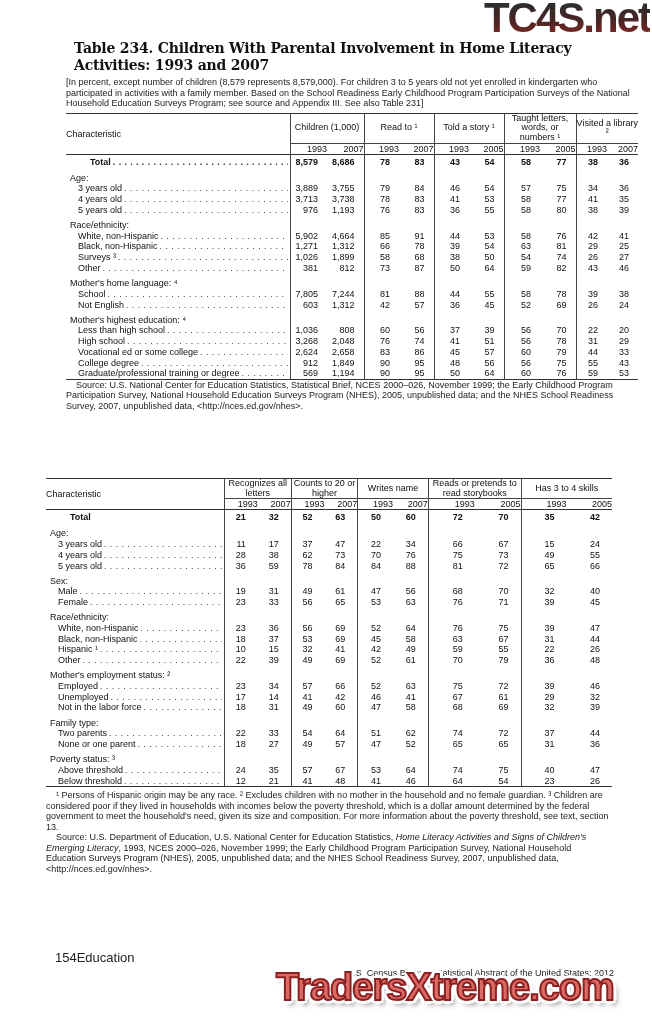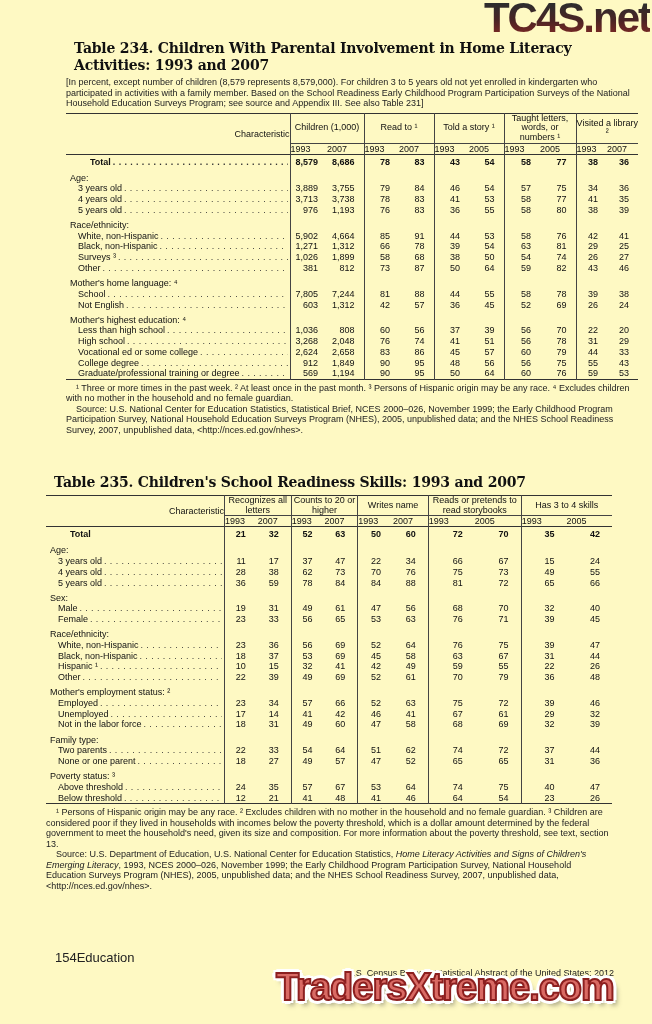--- a/index.html
+++ b/index.html
@@ -1,42 +1,42 @@
 <!DOCTYPE html>
 <html><head>
 <meta charset="utf-8">
 <style>
   * { margin:0; padding:0; box-sizing:border-box; }
   body { background:#888; }
   .page {
     position:relative; width:652px; height:1024px; margin:0 auto;
-    background:#fef9c3; overflow:hidden;
+    background:#ffffff; overflow:hidden;
     font-family:"Liberation Sans", sans-serif; color:#1a1a1a;
   }
   .section { position:absolute; left:46px; width:566px; z-index:1; }
   #sec234 { top:40px;margin-left:20px; }
   #sec235 { top:474px; }
 
   .tbl-title {
     font-family:"DejaVu Serif", serif; font-weight:bold;
     font-size:14px; line-height:17px; letter-spacing:-0.2px;
     padding-left:8px; color:#111;
   }
   .tbl-note { font-size:9px; line-height:10.6px; margin-top:3px; color:#222; }
 
   table.stat-table {
     border-collapse:collapse; table-layout:fixed; width:100%;
     font-size:9px; color:#111; margin-top:4px;
     border-top:1.3px solid #333; border-bottom:1.3px solid #333;
   }
   .stat-table th, .stat-table td { padding:0; font-weight:normal; }
   .stat-table thead { border-bottom:1px solid #333; }
-  .char-head { text-align:right; vertical-align:middle; font-size:9px; }
+  .char-head { text-align:left; vertical-align:middle; font-size:9px; }
   .group-head { text-align:center; vertical-align:middle; line-height:9.6px; padding:2px 1px; }
-  .year { text-align:left; border-top:0.8px solid #444; padding:1px 0 2px; }
+  .year { text-align:right; border-top:0.8px solid #444; padding:1px 0 2px; }
   .group-start { border-left:0.8px solid #444; }
 
   .stat-table tbody td { line-height:10.7px; vertical-align:bottom; }
   td.num { text-align:right; padding-right:9px; }
   #t235 td.num { padding-right:12px; }
   td.labelcell > div { display:flex; align-items:center; overflow:hidden; }
   .dots { flex:1; overflow:hidden; white-space:nowrap; margin:0 2px 0 2px; color:#333; }
   .dots::after { content:". . . . . . . . . . . . . . . . . . . . . . . . . . . . . . . . . . . . . . . . . . . . . . . . . . . . . . . . . . . . . . . ."; letter-spacing:0.4px; }
   .row-total td { font-weight:bold; }
   .row-total td.labelcell > div { padding-left:24px; }
@@ -455,27 +455,25 @@
             <td class="num">95</td>
             <td class="num group-start">50</td>
             <td class="num">64</td>
             <td class="num group-start">60</td>
             <td class="num">76</td>
             <td class="num group-start">59</td>
             <td class="num">53</td>
           </tr>
         </tbody>
       </table>
-    <p class="fnotes">¹ Three or more times in the past week. ² At least once in the past month. ³ Persons of Hispanic origin may be any race. ⁴ Excludes children with no mother in the household and no female guardian.</p>
     <p class="source">Source: U.S. National Center for Education Statistics, Statistical Brief, NCES 2000–026, November 1999; the Early Childhood Program Participation Survey, National Household Education Surveys Program (NHES), 2005, unpublished data; and the NHES School Readiness Survey, 2007, unpublished data, &lt;http://nces.ed.gov/nhes&gt;.</p>
   </div>
 
 
   <div class="section" id="sec235">
-    <div class="tbl-title">Table 235. Children's School Readiness Skills: 1993 and 2007</div>
     <table class="stat-table" id="t235">
         <colgroup>
           <col style="width: 177px;">
           <col style="width: 33px;">
           <col style="width: 33px;">
           <col style="width: 33px;">
           <col style="width: 33px;">
           <col style="width: 35px;">
           <col style="width: 35px;">
           <col style="width: 46px;">

